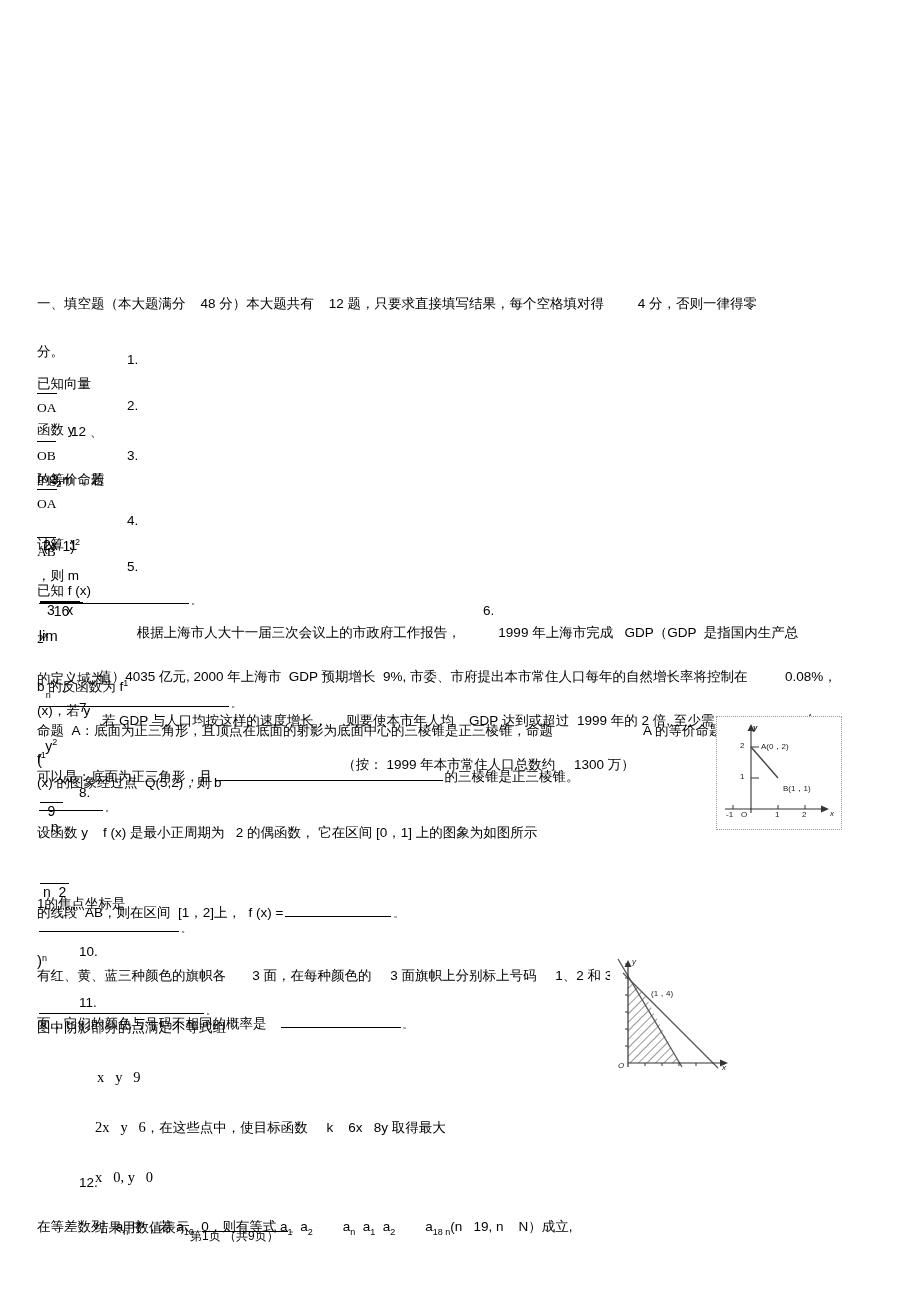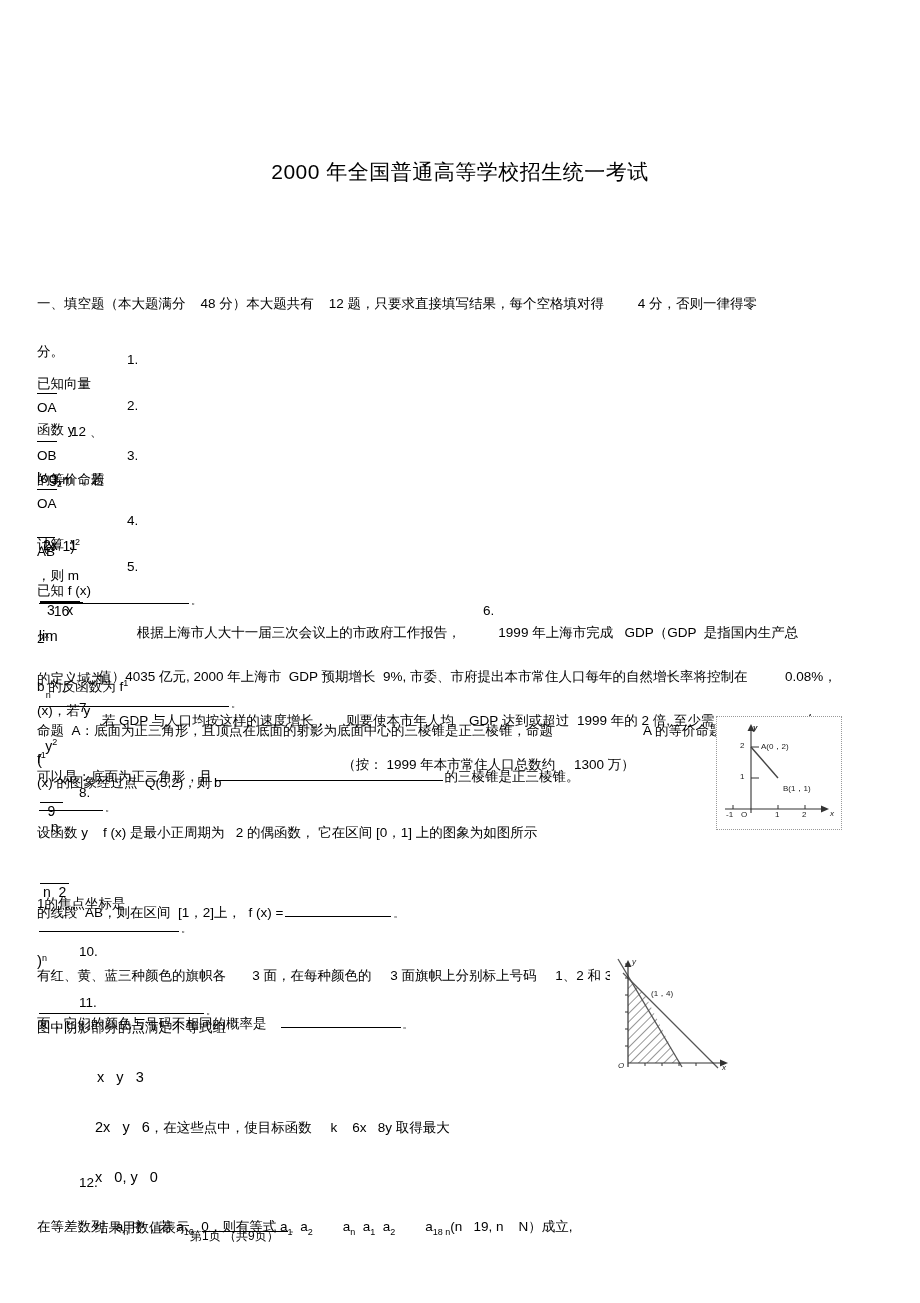--- a/index.html
+++ b/index.html
@@ -42,21 +42,21 @@
   .q{left:22px;width:876px;}
   
   .bl{
     display:inline-block;
     border-bottom:1px solid #000;
     height:13px;
     vertical-align:baseline;
     margin:0 2px;
   }
   
-  .mono{font-family:Liberation Sans, sans-serif;}
+  .mono{font-family:Liberation Serif, serif;}
   .vec{position:relative;display:inline-block;}
   .vec::before{
     content:"";position:absolute;left:0;right:0;top:-3px;
     border-top:1.2px solid #000;
   }
   sup.s{font-size:9px;vertical-align:super;line-height:0;}
   sub.s{font-size:9px;vertical-align:sub;line-height:0;}
   .frac{
     display:inline-block;text-align:center;vertical-align:middle;
     margin:0 3px;position:relative;top:-1px;
@@ -82,21 +82,20 @@
     font-family:"Liberation Sans","DejaVu Sans",sans-serif;
     font-size:12px;
   }
   svg{display:block;}
 </style>
 </head>
 <body>
 
 <div class="page">
 
-  <div class="title1">2000 年全国普通高等学校招生统一考试</div>
 
   <div class="blk sec">
     <span>一、填空题（本大题满分    48 分）本大题共有    12 题，只要求直接填写结果，每个空格填对得         4 分，否则一律得零</span><br>
     <span>分。</span>
   </div>
 
   <div class="blk q" style="top:324px;">
     <span class="sp" style="width:90px"></span><span>1.</span>
     <span>已知向量</span>
     <span class="vec mono">OA</span>
@@ -224,21 +223,21 @@
 
   <div class="blk q" style="top:916px;line-height:24px;">
     <span class="sp" style="width:42px"></span><span>10.</span>
     <span>有红、黄、蓝三种颜色的旗帜各       3 面，在每种颜色的     3 面旗帜上分别标上号码     1、2 和 3, 现任取出   3</span><br>
     <span>面，它们的颜色与号码不相同的概率是</span><span class="sp" style="width:12px"></span><span class="bl" style="width:120px"></span><span style="font-size:10px">。</span>
   </div>
 
   <div class="blk q" style="top:965px;line-height:25px;">
     <span class="sp" style="width:42px"></span><span>11.</span>
     <span>图中阴影部分的点满足不等式组</span><br>
-    <span class="sp" style="width:60px"></span><span class="mono" style="font-size:14.5px">x   y   3</span><br>
+    <span class="sp" style="width:60px"></span><span class="mono" style="font-size:14.5px">x   y   9</span><br>
     <span class="sp" style="width:58px"></span><span class="mono" style="font-size:14.5px">2x   y   6</span><span>，在这些点中，使目标函数     k    6x   8y 取得最大</span><br>
     <span class="sp" style="width:58px"></span><span class="mono" style="font-size:14.5px">x   0, y   0</span><br>
     <span class="sp" style="width:58px"></span><span>结果用数值表示</span><span class="sp" style="width:10px"></span><span class="bl" style="width:86px"></span><span style="font-size:10px">。</span>
   </div>
 
   <div class="figbox fig11" style="border:none;">
     <svg width="120" height="120" viewBox="0 0 120 120">
       <defs>
         <pattern id="hatch" width="6" height="6" patternTransform="rotate(45)" patternUnits="userSpaceOnUse">
           <line x1="0" y1="0" x2="0" y2="6" stroke="#333" stroke-width="1"></line>

